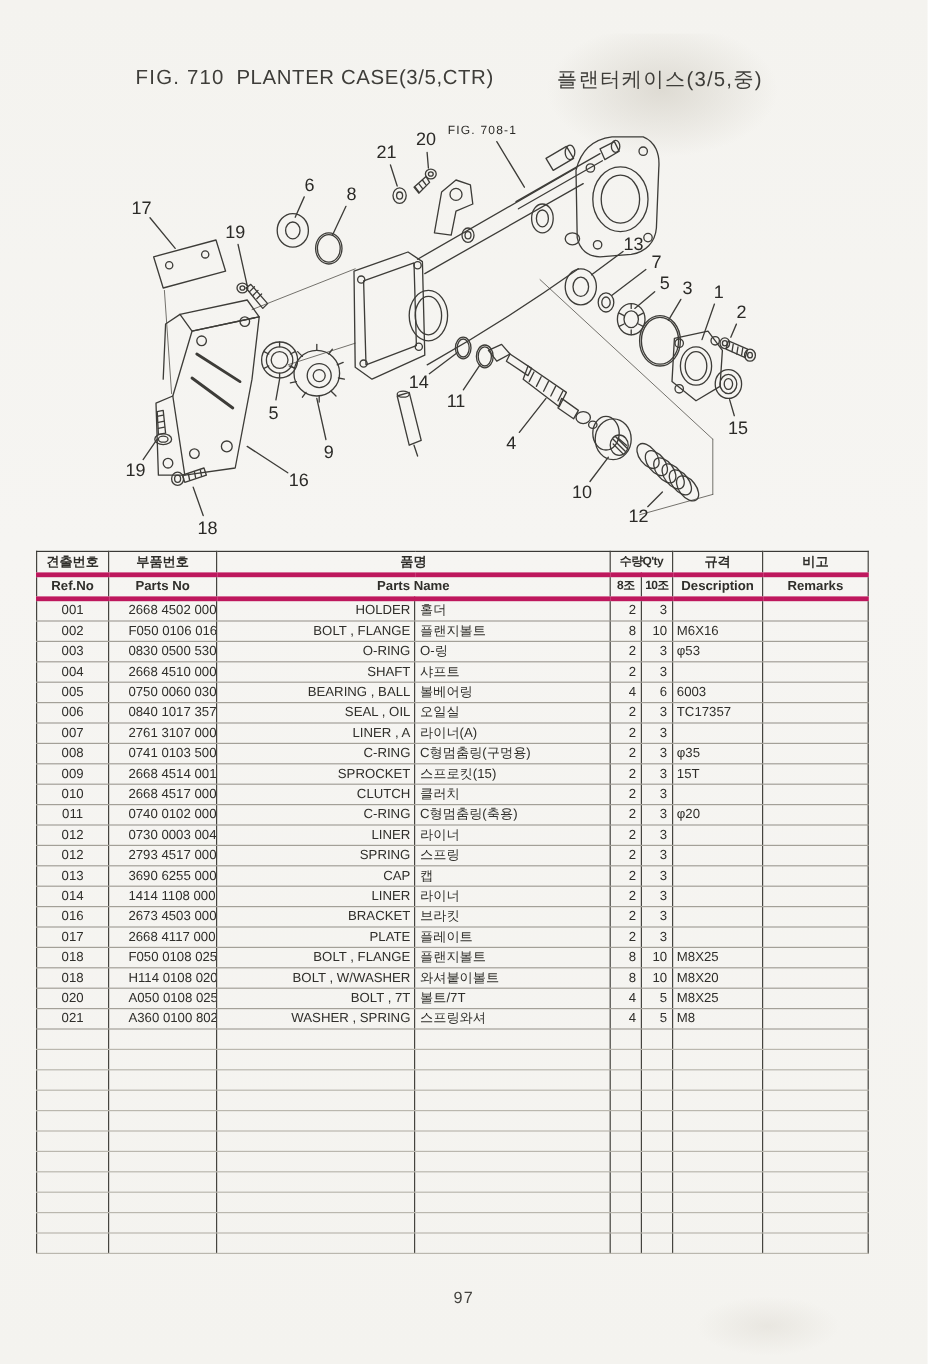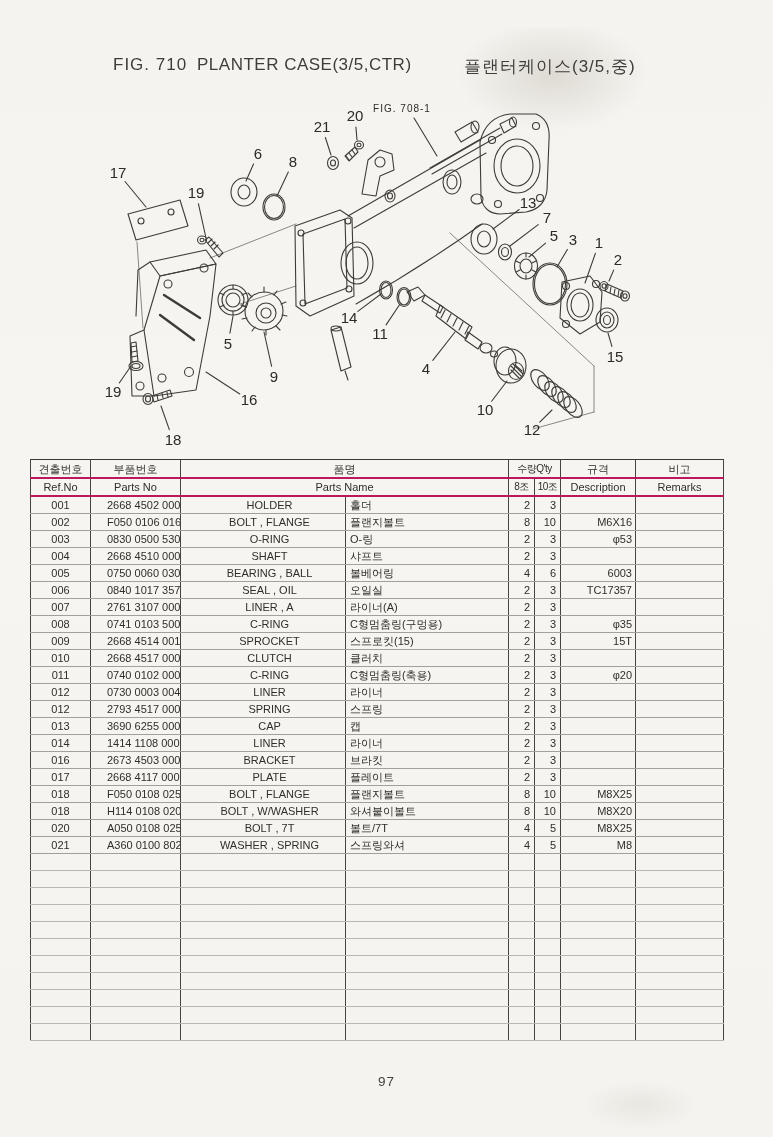--- a/index.html
+++ b/index.html
@@ -35,32 +35,32 @@
     border-collapse:collapse;table-layout:fixed;
     border:1.6px solid #2d2c29;
   }
   .parts-table td,.parts-table th{
     height:16px;padding:0 3px;font-size:11px;font-weight:normal;
     border-left:1px solid #45443f;border-right:1px solid #45443f;
     border-top:1px solid #a3a098;border-bottom:1px solid #a3a098;
     overflow:hidden;white-space:nowrap;line-height:16px;color:#2f2e2a;
   }
   .parts-table thead th{
-    border-top:1px solid #3a3936;border-bottom:2px solid #be185d;
-    text-align:center;font-size:11px;
+    border-top:1px solid #3a3936;border-bottom:4px solid #be185d;
+    text-align:center;font-size:11px;font-weight:bold;
   }
   .parts-table thead tr.h1 th{height:17px;}
   .parts-table thead tr.h2 th{height:16px;text-align:center;}
   .parts-table th.small{font-size:10px;padding:0 1px;letter-spacing:-0.5px;}
   td.c-ref{text-align:center;}
   td.c-pno{text-align:left;padding-left:16px;}
-  td.c-nen{text-align:center;padding-left:16px;}
+  td.c-nen{text-align:right;padding-left:16px;}
   td.c-nko{text-align:left;padding-left:4px;}
   td.c-q{text-align:right;padding-right:4px;}
-  td.c-desc{text-align:right;padding-left:3px;}
+  td.c-desc{text-align:left;padding-left:3px;}
   tbody.empty td{border-top:1px solid #bab7ae;border-bottom:1px solid #bab7ae;}
   .page-number{position:absolute;top:1074px;left:0;width:773px;text-align:center;font-size:13.5px;color:#44433f;letter-spacing:1px;}
 </style>
 </head>
 <body>
 
 <div class="smudge"></div>
 <div class="smudge2"></div>
 
 <div class="page-title">

